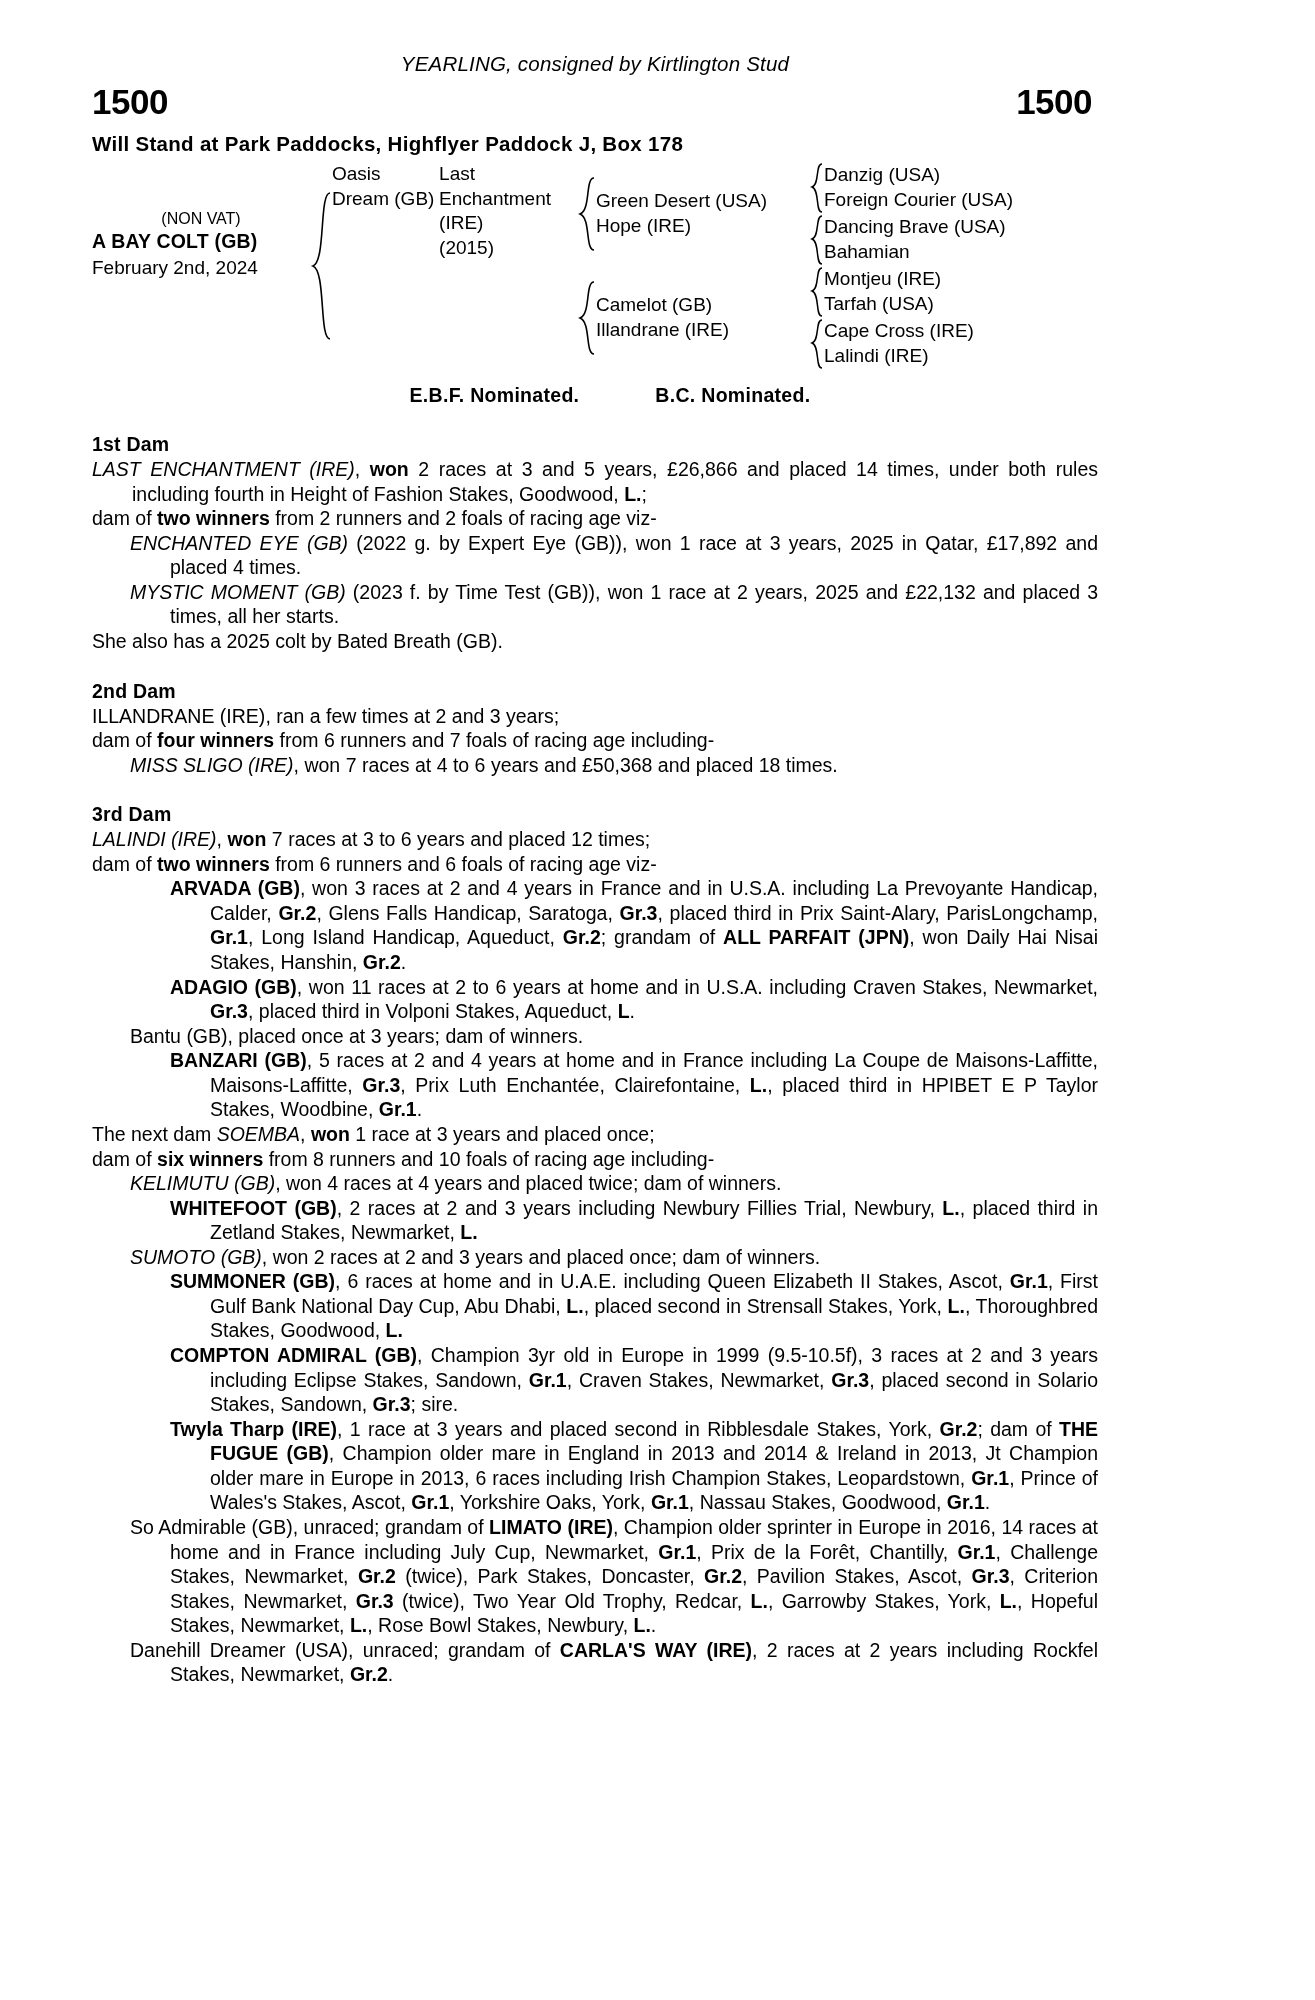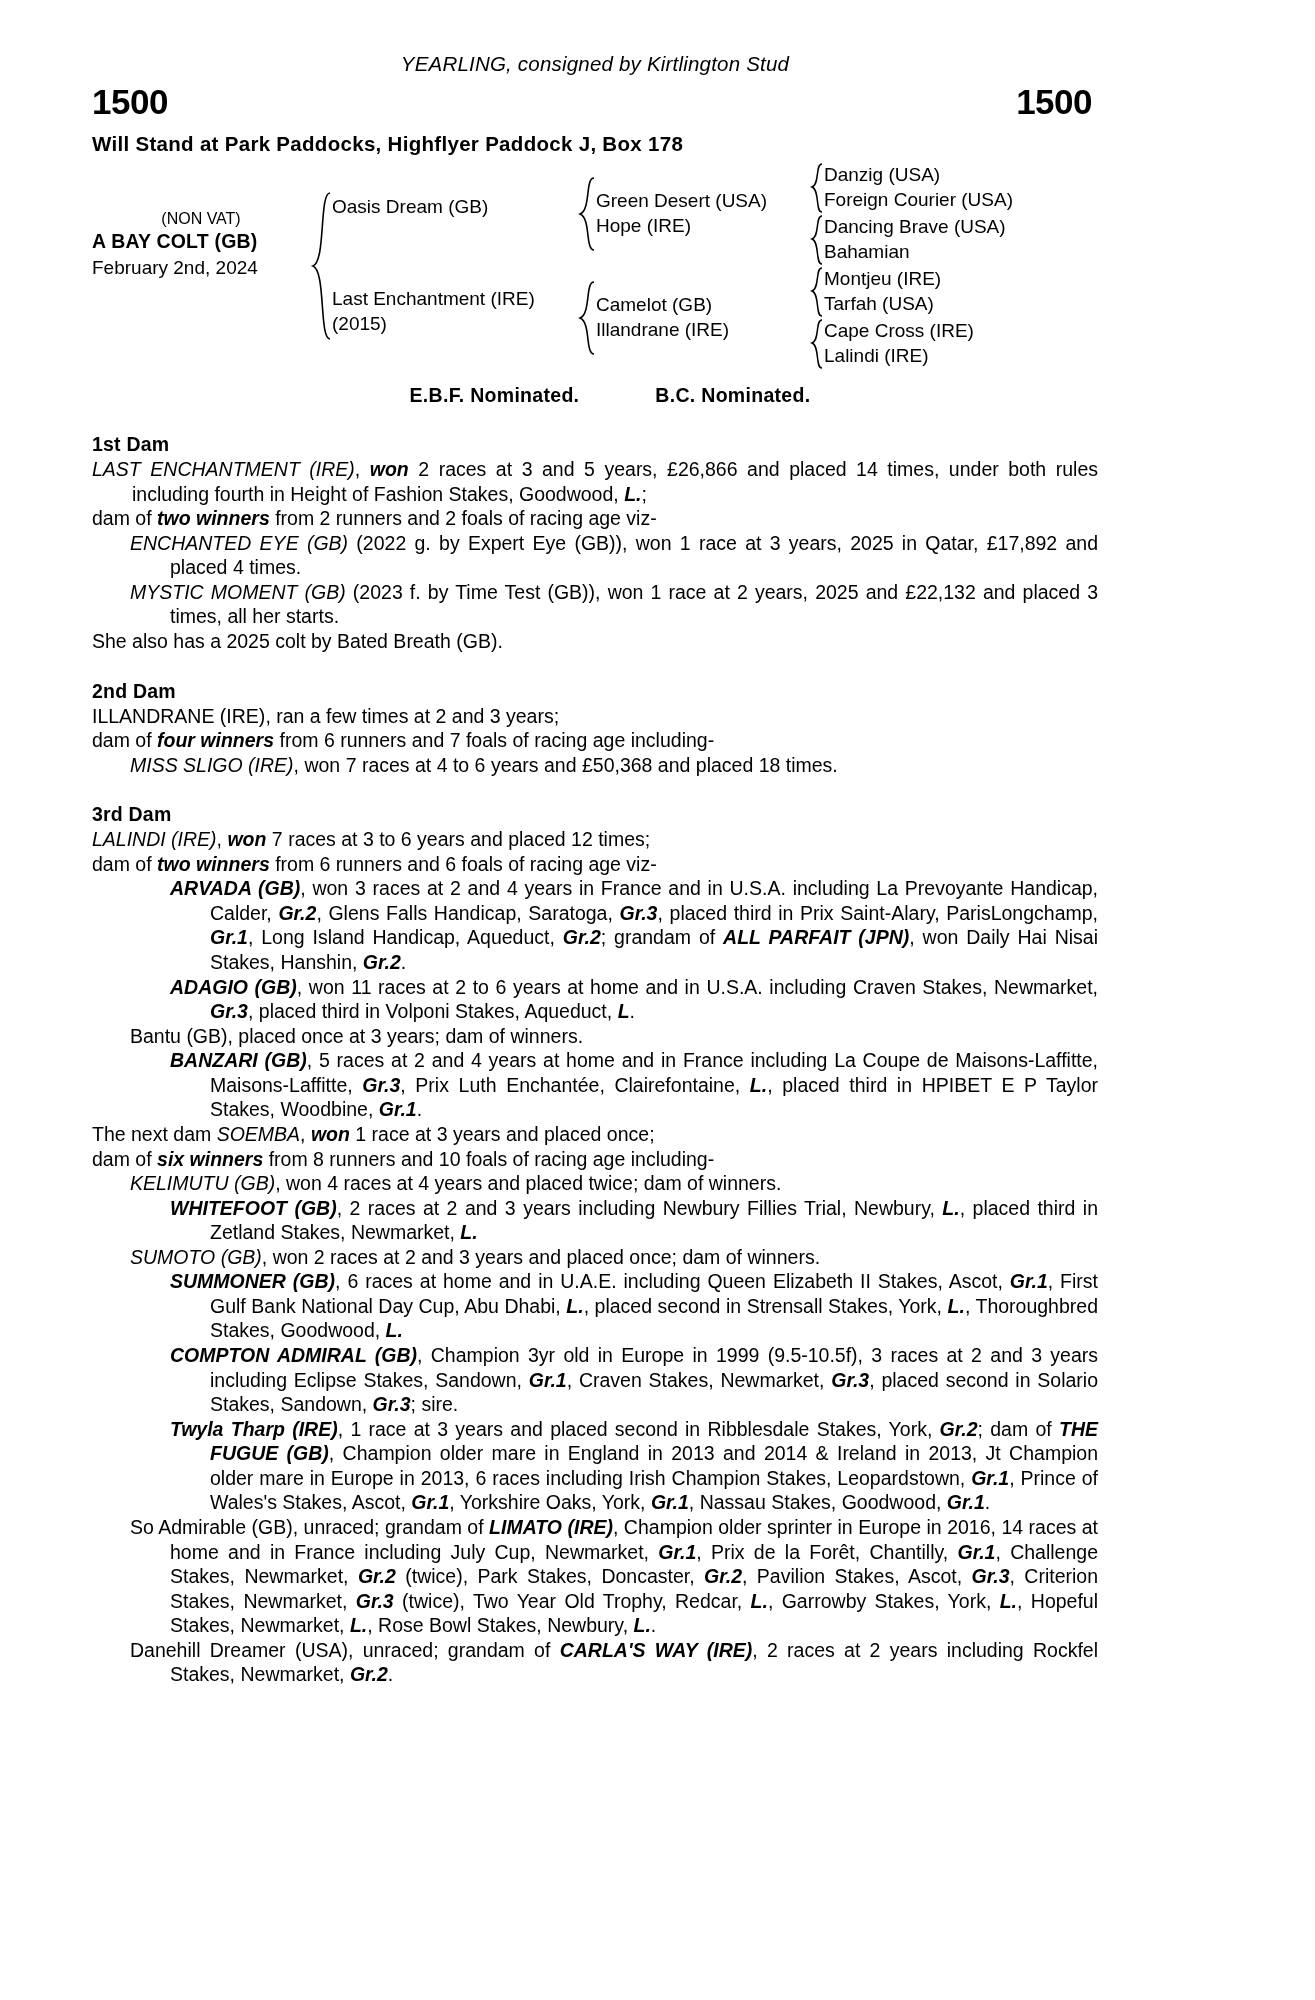--- a/index.html
+++ b/index.html
@@ -63,21 +63,21 @@
     font-size: 19px;
     line-height: 1;
     display: flex;
     align-items: center;
     justify-content: center;
   }
   .brace svg { display: block; }
 
   .col2 {
     display: flex;
-    flex-direction: column;
+    flex-direction: row;
     justify-content: space-around;
     width: 246px;
   }
   .col2 .cell { line-height: 1.3; }
 
   .col3 {
     display: flex;
     flex-direction: column;
     justify-content: space-around;
     width: 214px;
@@ -119,21 +119,21 @@
     font-size: 19.5px;
     line-height: 1.26;
     text-align: justify;
   }
   p.t.nj { text-align: left; }
   .hang1 { padding-left: 40px; text-indent: -40px; }
   .hang2 { padding-left: 78px; text-indent: -40px; }
   .hang3 { padding-left: 118px; text-indent: -40px; }
   .gap { margin-top: 22px; }
   i { font-style: italic; }
-  b { font-weight: bold; font-style: italic; }
+  b { font-weight: bold; }
 </style>
 </head>
 <body>
 
 <div class="page">
 
   <div class="consignor">YEARLING, consigned by Kirtlington Stud</div>
 
   <div class="lotline">
     <div class="lotno">1500</div>

